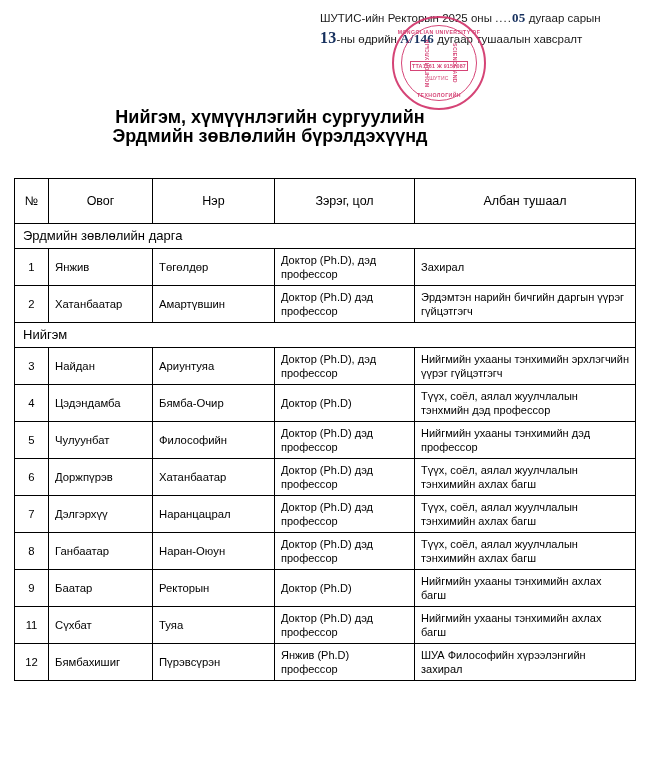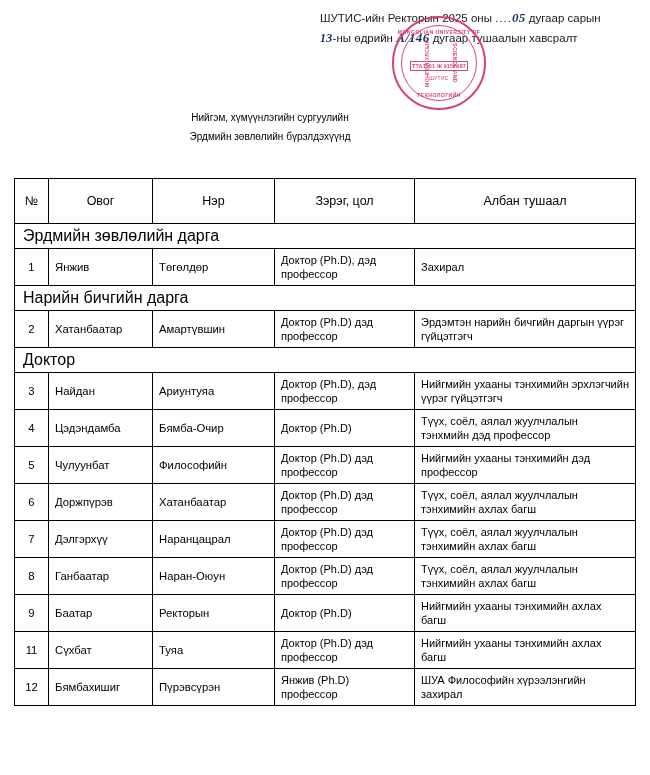--- a/index.html
+++ b/index.html
@@ -30,27 +30,26 @@
     left: 320px;
     width: 322px;
     font-size: 11.5px;
     line-height: 19px;
     color: #1a1a1a;
   }
   .approval .line1 { white-space: nowrap; }
   .approval .line2 { white-space: nowrap; }
   .hand {
     font-family: "Liberation Serif", serif;
-    font-style: italic;
     font-weight: bold;
     color: #16305e;
     font-size: 13px;
     letter-spacing: 0.3px;
   }
-  .hand.small { font-size: 12px; }
+  .hand.small { font-size: 16px; }
   .dots { letter-spacing: 1px; }
 
   
   .stamp {
     position: absolute;
     top: 16px;
     left: 392px;
     width: 94px;
     height: 94px;
     border: 2px solid #d2356b;
@@ -113,22 +112,22 @@
     letter-spacing: 0.3px;
   }
 
   
   .title {
     position: absolute;
     top: 108px;
     left: 0;
     width: 540px;
     text-align: center;
-    font-size: 10px;
-    font-weight: normal;
+    font-size: 18px;
+    font-weight: bold;
     line-height: 19px;
   }
 
   
   table.council {
     position: absolute;
     top: 178px;
     left: 14px;
     width: 622px;
     border-collapse: collapse;
@@ -145,21 +144,21 @@
   table.council thead th {
     text-align: center;
     font-weight: normal;
     font-size: 12.5px;
     height: 36px;
   }
   td.num {
     text-align: center;
   }
   tr.section td {
-    font-size: 16px;
+    font-size: 13px;
     padding: 5px 8px;
   }
   td.cell-rank, td.cell-post {
     font-size: 11px;
   }
   .col-no    { width: 34px; }
   .col-surname { width: 104px; }
   .col-name  { width: 122px; }
   .col-rank  { width: 140px; }
   .col-post  { width: auto; }
@@ -214,32 +213,29 @@
         <tr class="section">
           <td colspan="5">Эрдмийн зөвлөлийн дарга</td>
         </tr>
         <tr>
           <td class="num">1</td>
           <td>Янжив</td>
           <td>Төгөлдөр</td>
           <td class="cell-rank">Доктор (Ph.D), дэд профессор</td>
           <td class="cell-post">Захирал</td>
         </tr>
-        <tr class="section">
-          <td colspan="5">Нарийн бичгийн дарга</td>
-        </tr>
         <tr>
           <td class="num">2</td>
           <td>Хатанбаатар</td>
           <td>Амартүвшин</td>
           <td class="cell-rank">Доктор (Ph.D) дэд профессор</td>
           <td class="cell-post">Эрдэмтэн нарийн бичгийн даргын үүрэг гүйцэтгэгч</td>
         </tr>
         <tr class="section">
-          <td colspan="5">Доктор</td>
+          <td colspan="5">Нийгэм</td>
         </tr>
         <tr>
           <td class="num">3</td>
           <td>Найдан</td>
           <td>Ариунтуяа</td>
           <td class="cell-rank">Доктор (Ph.D), дэд профессор</td>
           <td class="cell-post">Нийгмийн ухааны тэнхимийн эрхлэгчийн үүрэг гүйцэтгэгч</td>
         </tr>
         <tr>
           <td class="num">4</td>

